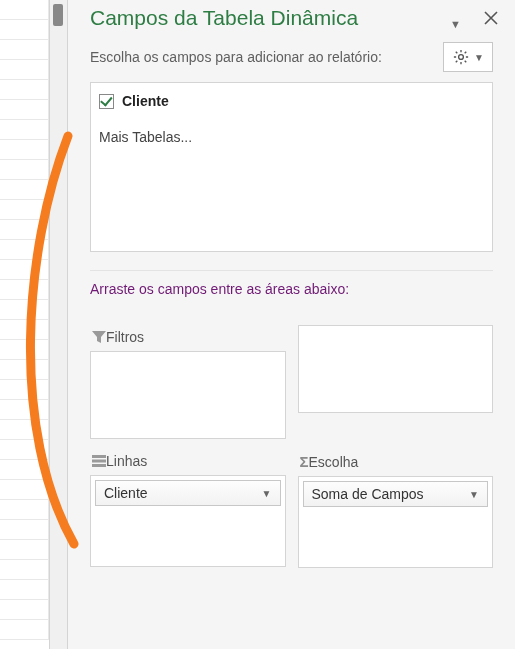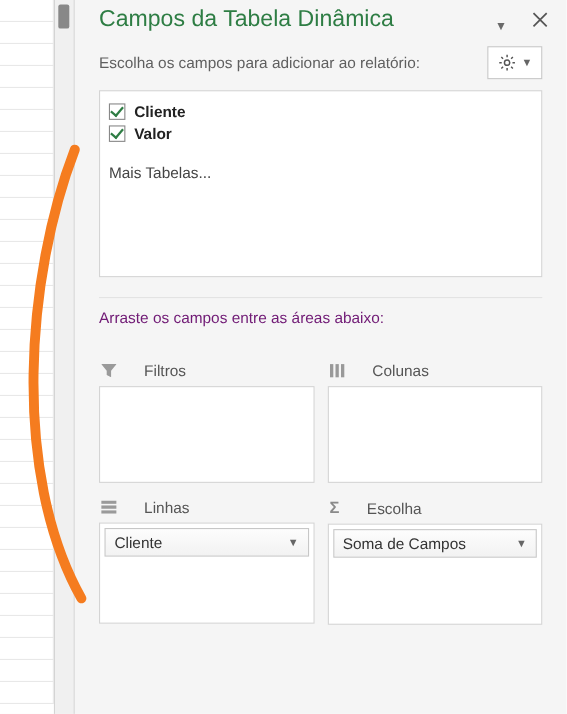--- a/index.html
+++ b/index.html
@@ -158,21 +158,21 @@
     }
 
     .areas {
       display: grid;
       grid-template-columns: 1fr 1fr;
       grid-template-rows: auto auto;
       gap: 10px 12px;
     }
     .area { }
     .area-header {
-      display: flex; align-items: center; gap: 25px;
+      display: flex; align-items: center; gap: 0;
       color: #555; font-size: 14px;
       padding: 4px 2px 6px;
     }
     .area-header svg, .area-header .col-icon { color: #888; }
     .drop-zone {
       background: #fff;
       border: 1px solid #d4d4d4;
       height: 88px;
       padding: 4px;
     }
@@ -273,48 +273,40 @@
         <span style="font-size:10px;color:#666;">▼</span>
       </div>
     </div>
 
 
     <div class="field-box">
       <div class="field-item">
         <span class="chk checked"></span>
         <span class="field-label">Cliente</span>
       </div>
-      <div class="field-item">
-        <span class="chk checked"></span>
-        <span class="field-label">Valor</span>
-      </div>
       <div class="more-tables">Mais Tabelas...</div>
     </div>
 
     <div class="divider"></div>
 
     <div class="drag-prompt">Arraste os campos entre as áreas abaixo:</div>
 
     <div class="areas">
 
       <div class="area">
         <div class="area-header">
           <svg width="14" height="12" viewBox="0 0 14 12">
               <path d="M0 0 H14 L9 6 V12 L5 10 V6 Z" fill="#9a9a9a"></path>
             </svg>
           <span>Filtros</span>
         </div>
         <div class="drop-zone"></div>
       </div>
 
       <div class="area">
-        <div class="area-header">
-          <span class="col-icon"></span>
-          <span>Colunas</span>
-        </div>
         <div class="drop-zone"></div>
       </div>
 
       <div class="area">
         <div class="area-header">
           <svg width="14" height="12" viewBox="0 0 14 12">
             <rect x="0" y="0" width="14" height="3" fill="#9a9a9a"></rect>
             <rect x="0" y="4.5" width="14" height="3" fill="#9a9a9a"></rect>
             <rect x="0" y="9" width="14" height="3" fill="#9a9a9a"></rect>
           </svg>

